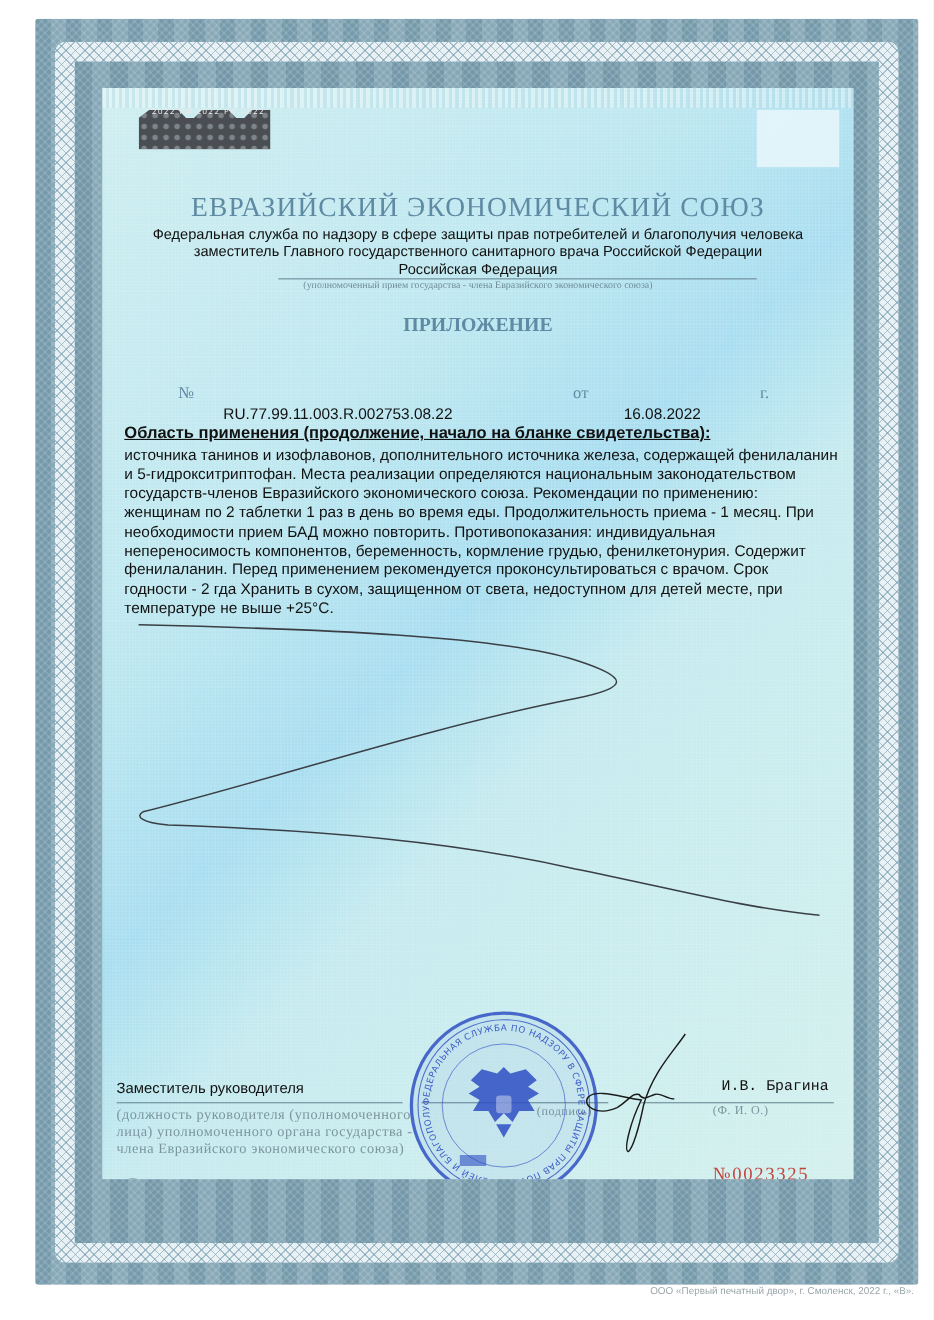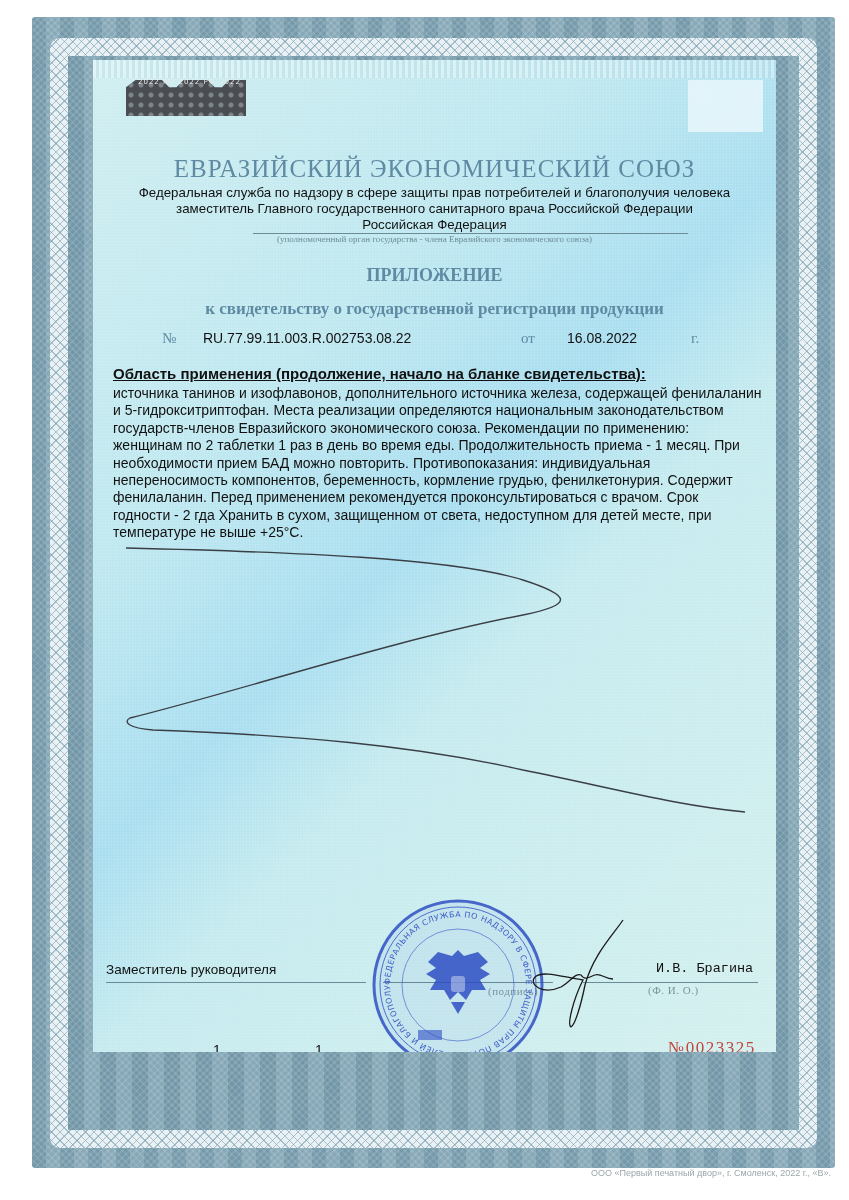--- a/index.html
+++ b/index.html
@@ -13,21 +13,21 @@
   .frame-hatch { position:absolute; left:50px; top:38px; width:767px; height:1110px; background:#e9f1f4;
     background-image:
       repeating-linear-gradient(45deg, rgba(110,150,170,0.55) 0 1px, transparent 1px 6px),
       repeating-linear-gradient(-45deg, rgba(110,150,170,0.55) 0 1px, transparent 1px 6px);
     border-radius:10px; }
   .frame-inner { position:absolute; left:68px; top:56px; width:731px; height:1074px; background:#7ea2b2;
     background-image:
       repeating-linear-gradient(45deg, rgba(255,255,255,0.10) 0 2px, transparent 2px 5px),
       repeating-linear-gradient(-45deg, rgba(255,255,255,0.10) 0 2px, transparent 2px 5px),
       repeating-linear-gradient(90deg, rgba(60,100,120,0.18) 0 16px, rgba(255,255,255,0.05) 16px 32px); }
-  .content { position:absolute; left:93px; top:60px; width:683px; height:992px;
+  .content { position:absolute; left:93px; top:80px; width:683px; height:992px;
     background: linear-gradient(135deg, #cfeef0 0%, #bfe8f0 30%, #a9def0 48%, #c6ebef 60%, #d3f0ee 100%);
     overflow:hidden; }
   .content::before { content:""; position:absolute; inset:0;
     background-image:
       repeating-linear-gradient(0deg, rgba(255,255,255,0.08) 0 1px, transparent 1px 3px),
       repeating-linear-gradient(90deg, rgba(255,255,255,0.08) 0 1px, transparent 1px 3px); }
   .top-stripes { position:absolute; left:0; top:0; width:100%; height:18px;
     background: repeating-linear-gradient(90deg, rgba(255,255,255,0.35) 0 3px, rgba(180,215,225,0.3) 3px 6px); }
   .hologram { position:absolute; left:33px; top:20px; width:120px; height:36px; background:#4a4e52;
     background-image:
@@ -36,28 +36,28 @@
   .hologram-text { position:absolute; left:45px; top:18px; font-size:7px; color:#e8e8e8; letter-spacing:1px; font-family:"DejaVu Sans", sans-serif; }
   .white-patch { position:absolute; left:595px; top:20px; width:75px; height:52px; background:rgba(240,250,252,0.75); }
   .abs { position:absolute; }
   .title-main { left:0; width:100%; top:95px; text-align:center; font-family:"Liberation Serif", serif; font-weight:normal; font-size:25px; color:#5f8aa3; letter-spacing:1px; }
   .org-line { left:0; width:100%; text-align:center; font-size:13.3px; color:#111; }
   .hrule { position:absolute; height:1px; background:#6b8b98; }
   .caption { font-family:"Liberation Serif", serif; font-size:9px; color:#6e8c98; text-align:center; }
   .app-title { left:0; width:100%; top:205px; text-align:center; font-family:"Liberation Serif", serif; font-weight:bold; font-size:18px; color:#5f8aa3; }
   .app-sub { left:0; width:100%; top:239px; text-align:center; font-family:"Liberation Serif", serif; font-weight:bold; font-size:17px; color:#5f8aa3; }
   .serif-blue { font-family:"Liberation Serif", serif; color:#5f8aa3; font-size:15px; }
-  .val { font-size:14px; color:#111; }
+  .val { font-size:14px; color:#111;margin-top:18px; }
   .section-h { left:20px; top:305px; font-size:15px; font-weight:bold; color:#111;text-decoration:underline; }
   .body-text { left:20px; top:325px; width:650px; font-size:14px; line-height:17.4px; color:#111; }
   .body-text span { display:block; white-space:nowrap; }
   .sig-label { left:13px; top:902px; font-size:13.5px; color:#111; }
   .sig-caption { font-family:"Liberation Serif", serif; font-size:13px; color:#7c959e; line-height:15.5px; letter-spacing:0.5px; }
   .page-label { font-family:"Liberation Serif", serif; font-size:19px; color:#7c959e; }
-  .serial { left:555px; top:978px; font-family:"Liberation Serif", serif; font-size:17px; color:#c2453d; letter-spacing:1.5px;margin-left:20px; }
+  .serial { left:555px; top:978px; font-family:"Liberation Serif", serif; font-size:17px; color:#c2453d; letter-spacing:1.5px; }
   .printer { position:absolute; right:18px; top:1168px; font-size:9px; color:#9aa7ab; }
 </style>
 </head>
 <body>
 
 <div class="frame-outer"></div>
 <div class="frame-hatch"></div>
 <div class="frame-inner"></div>
 
 <div class="content">
@@ -65,24 +65,23 @@
 
   <div class="hologram"></div>
   <div class="abs hologram-text">2022 РФ 2022 РФ 2022</div>
   <div class="white-patch"></div>
 
   <div class="abs title-main">ЕВРАЗИЙСКИЙ ЭКОНОМИЧЕСКИЙ СОЮЗ</div>
   <div class="abs org-line" style="top:125px;">Федеральная служба по надзору в сфере защиты прав потребителей и благополучия человека</div>
   <div class="abs org-line" style="top:141px;">заместитель Главного государственного санитарного врача Российской Федерации</div>
   <div class="abs org-line" style="top:157px;">Российская Федерация</div>
   <div class="hrule" style="left:160px; top:173px; width:435px;"></div>
-  <div class="abs caption" style="left:0; width:100%; top:174px;">(уполномоченный орган государства - члена Евразийского экономического союза)</div>
+  <div class="abs caption" style="left:0; width:100%; top:174px;">(уполномоченный прием государства - члена Евразийского экономического союза)</div>
 
   <div class="abs app-title">ПРИЛОЖЕНИЕ</div>
-  <div class="abs app-sub">к свидетельству о государственной регистрации продукции</div>
 
   <div class="abs serif-blue" style="left:69px; top:270px;">№</div>
   <div class="abs val" style="left:110px; top:270px;">RU.77.99.11.003.R.002753.08.22</div>
   <div class="abs serif-blue" style="left:428px; top:270px;">от</div>
   <div class="abs val" style="left:474px; top:270px;">16.08.2022</div>
   <div class="abs serif-blue" style="left:598px; top:270px;">г.</div>
 
   <div class="abs section-h">Область применения (продолжение, начало на бланке свидетельства):</div>
   <div class="abs body-text">
     <span>источника танинов и изофлавонов, дополнительного источника железа, содержащей фенилаланин</span>
@@ -97,20 +96,25 @@
   </div>
 
   <svg class="abs" style="left:0; top:0;" width="683" height="1032">
     <path d="M33,488 C200,492 360,498 430,520 C480,536 480,545 430,555 C300,580 150,630 37,658 C30,662 35,668 60,670 C200,675 320,685 430,710 C520,728 580,745 652,752" fill="none" stroke="#3a3f45" stroke-width="1.4"></path>
   </svg>
 
   <div class="abs sig-label">Заместитель руководителя</div>
   <div class="hrule" style="left:13px; top:922px; width:260px;"></div>
   <div class="hrule" style="left:290px; top:922px; width:170px;"></div>
   <div class="hrule" style="left:490px; top:922px; width:175px;"></div>
+  <div class="abs sig-caption" style="left:13px; top:925px;">
+    <div>(должность руководителя (уполномоченного</div>
+    <div>лица) уполномоченного органа государства -</div>
+    <div>члена Евразийского экономического союза)</div>
+  </div>
   <div class="abs sig-caption" style="left:395px; top:924px; font-size:11px;">(подпись)</div>
   <div class="abs" style="left:563px; top:901px; font-size:13.5px; color:#111;font-family:Liberation Mono, monospace;">И.В. Брагина</div>
   <div class="abs sig-caption" style="left:555px; top:923px; font-size:11px;">(Ф. И. О.)</div>
 
   <div class="abs page-label" style="left:20px; top:988px;">Страница</div>
   <div class="hrule" style="left:105px; top:1005px; width:45px;"></div>
   <div class="abs val" style="left:120px; top:982px;">1</div>
   <div class="abs page-label" style="left:157px; top:988px;text-decoration:underline;">из</div>
   <div class="hrule" style="left:177px; top:1005px; width:88px;"></div>
   <div class="abs val" style="left:222px; top:982px;">1</div>

